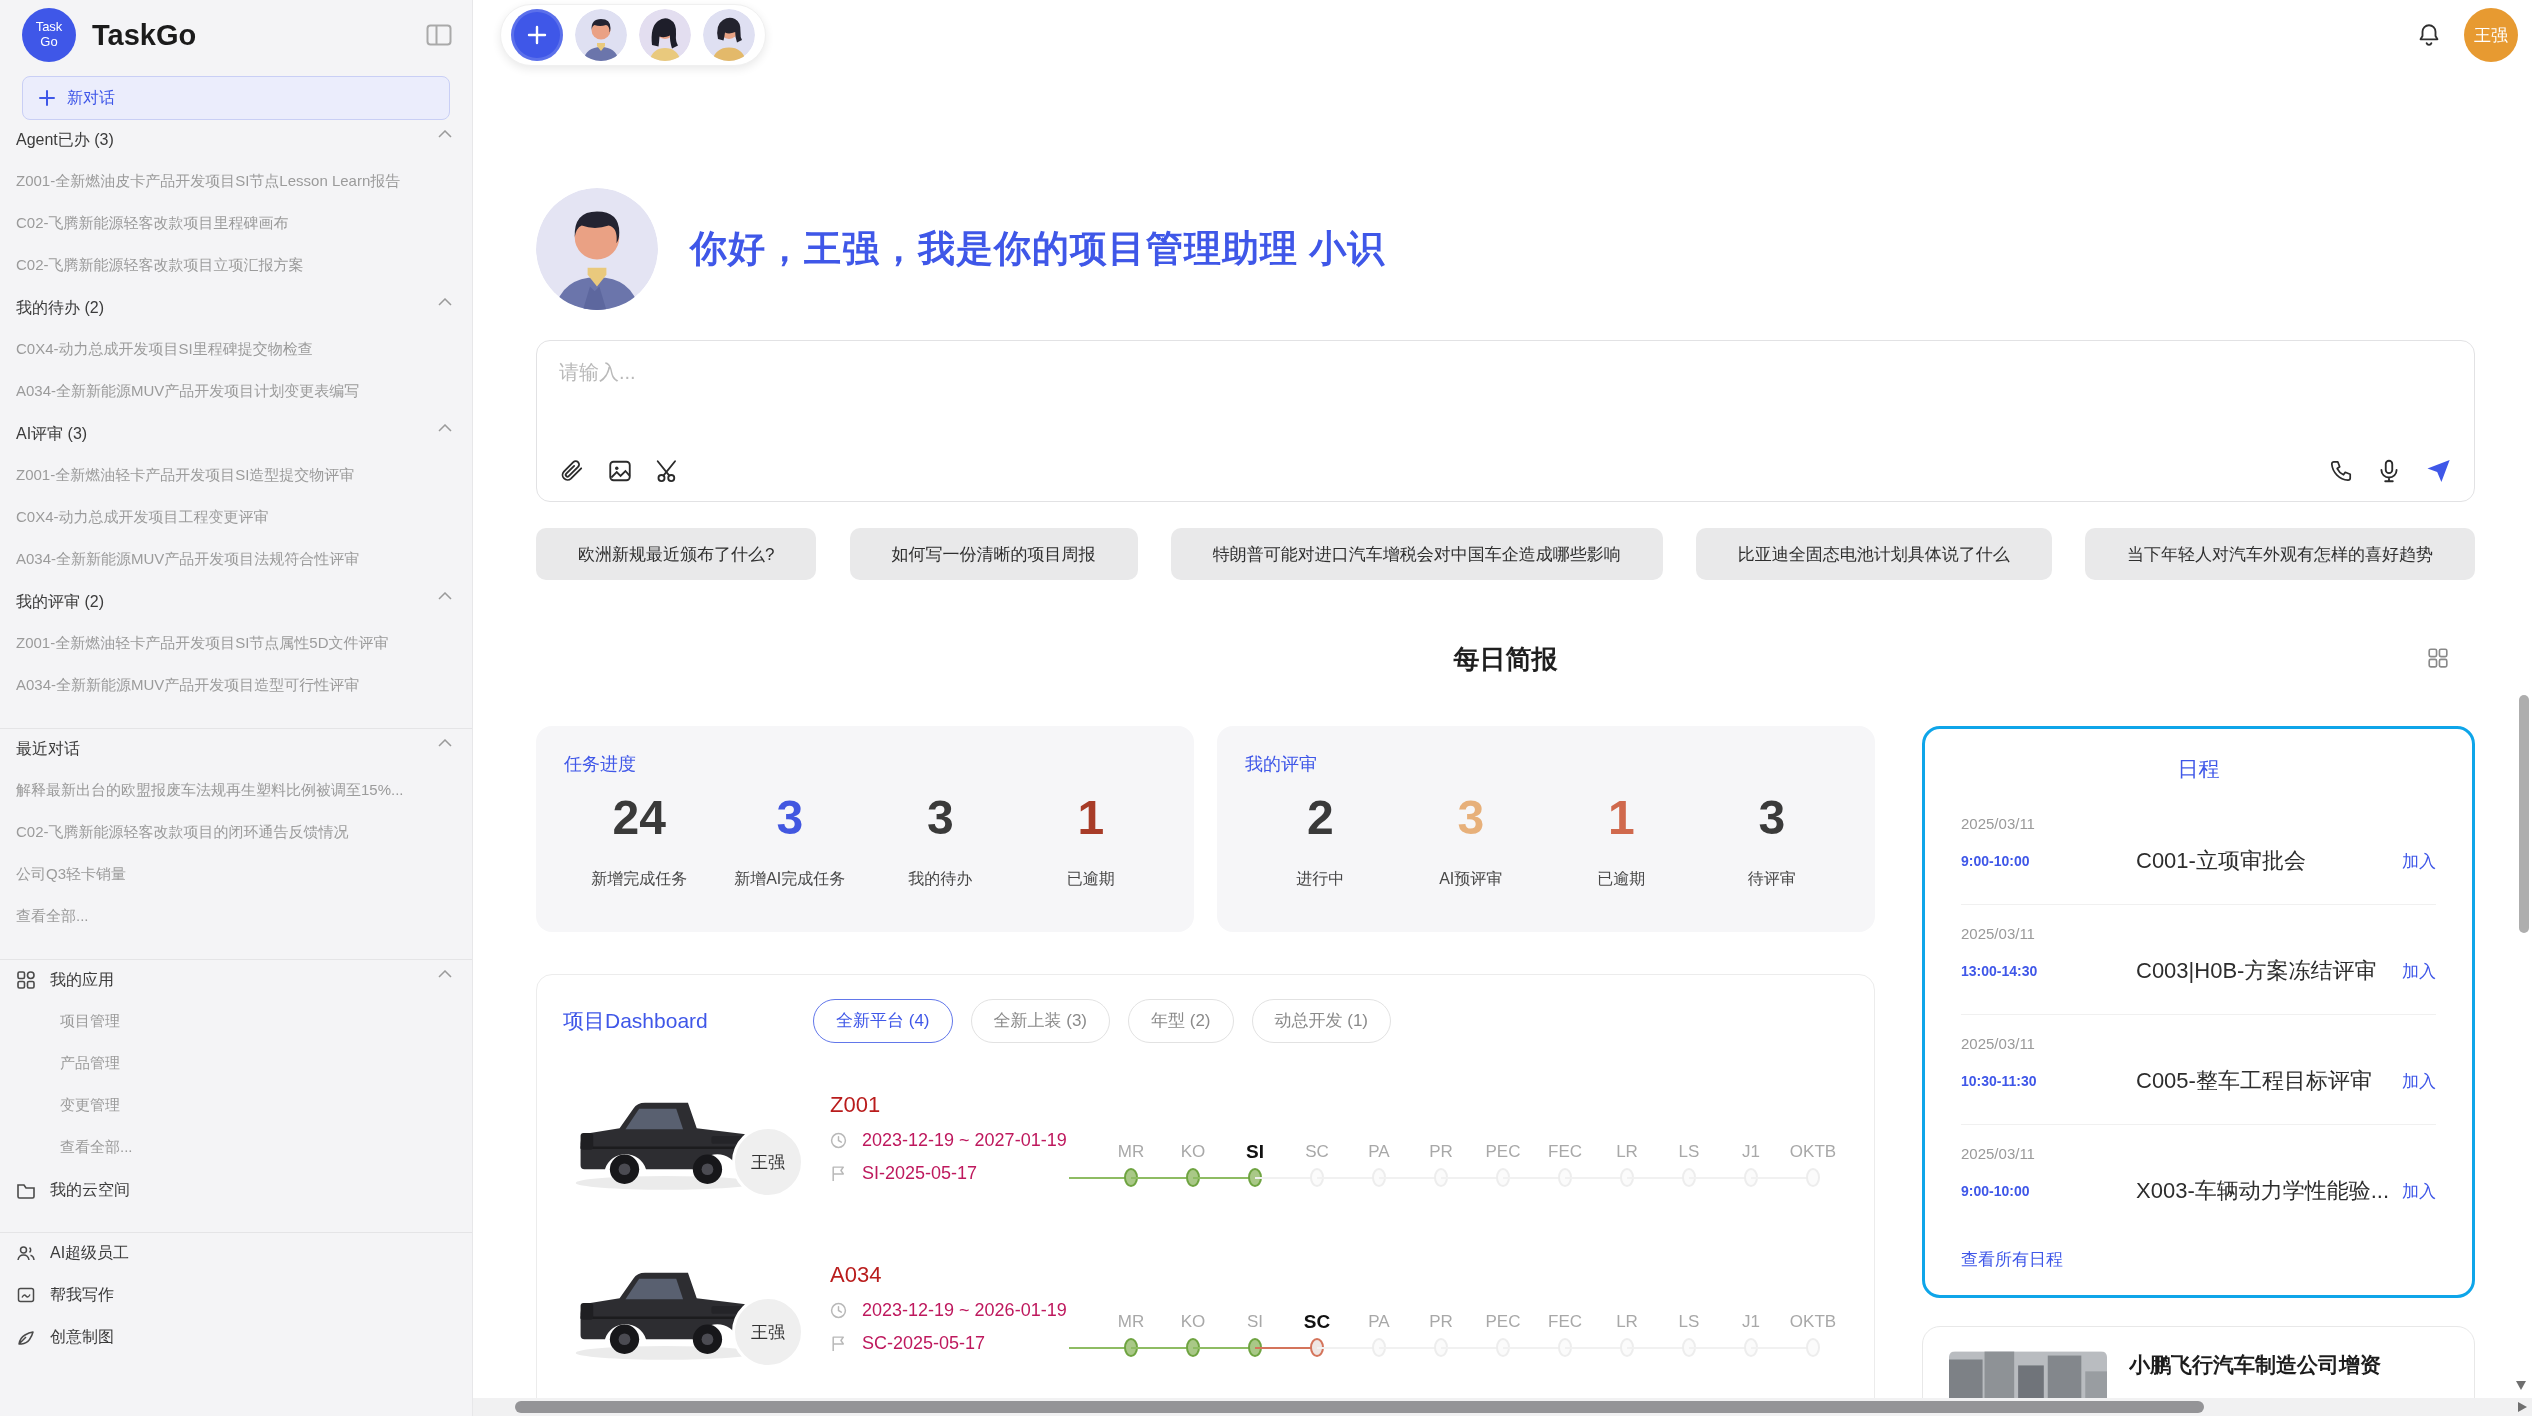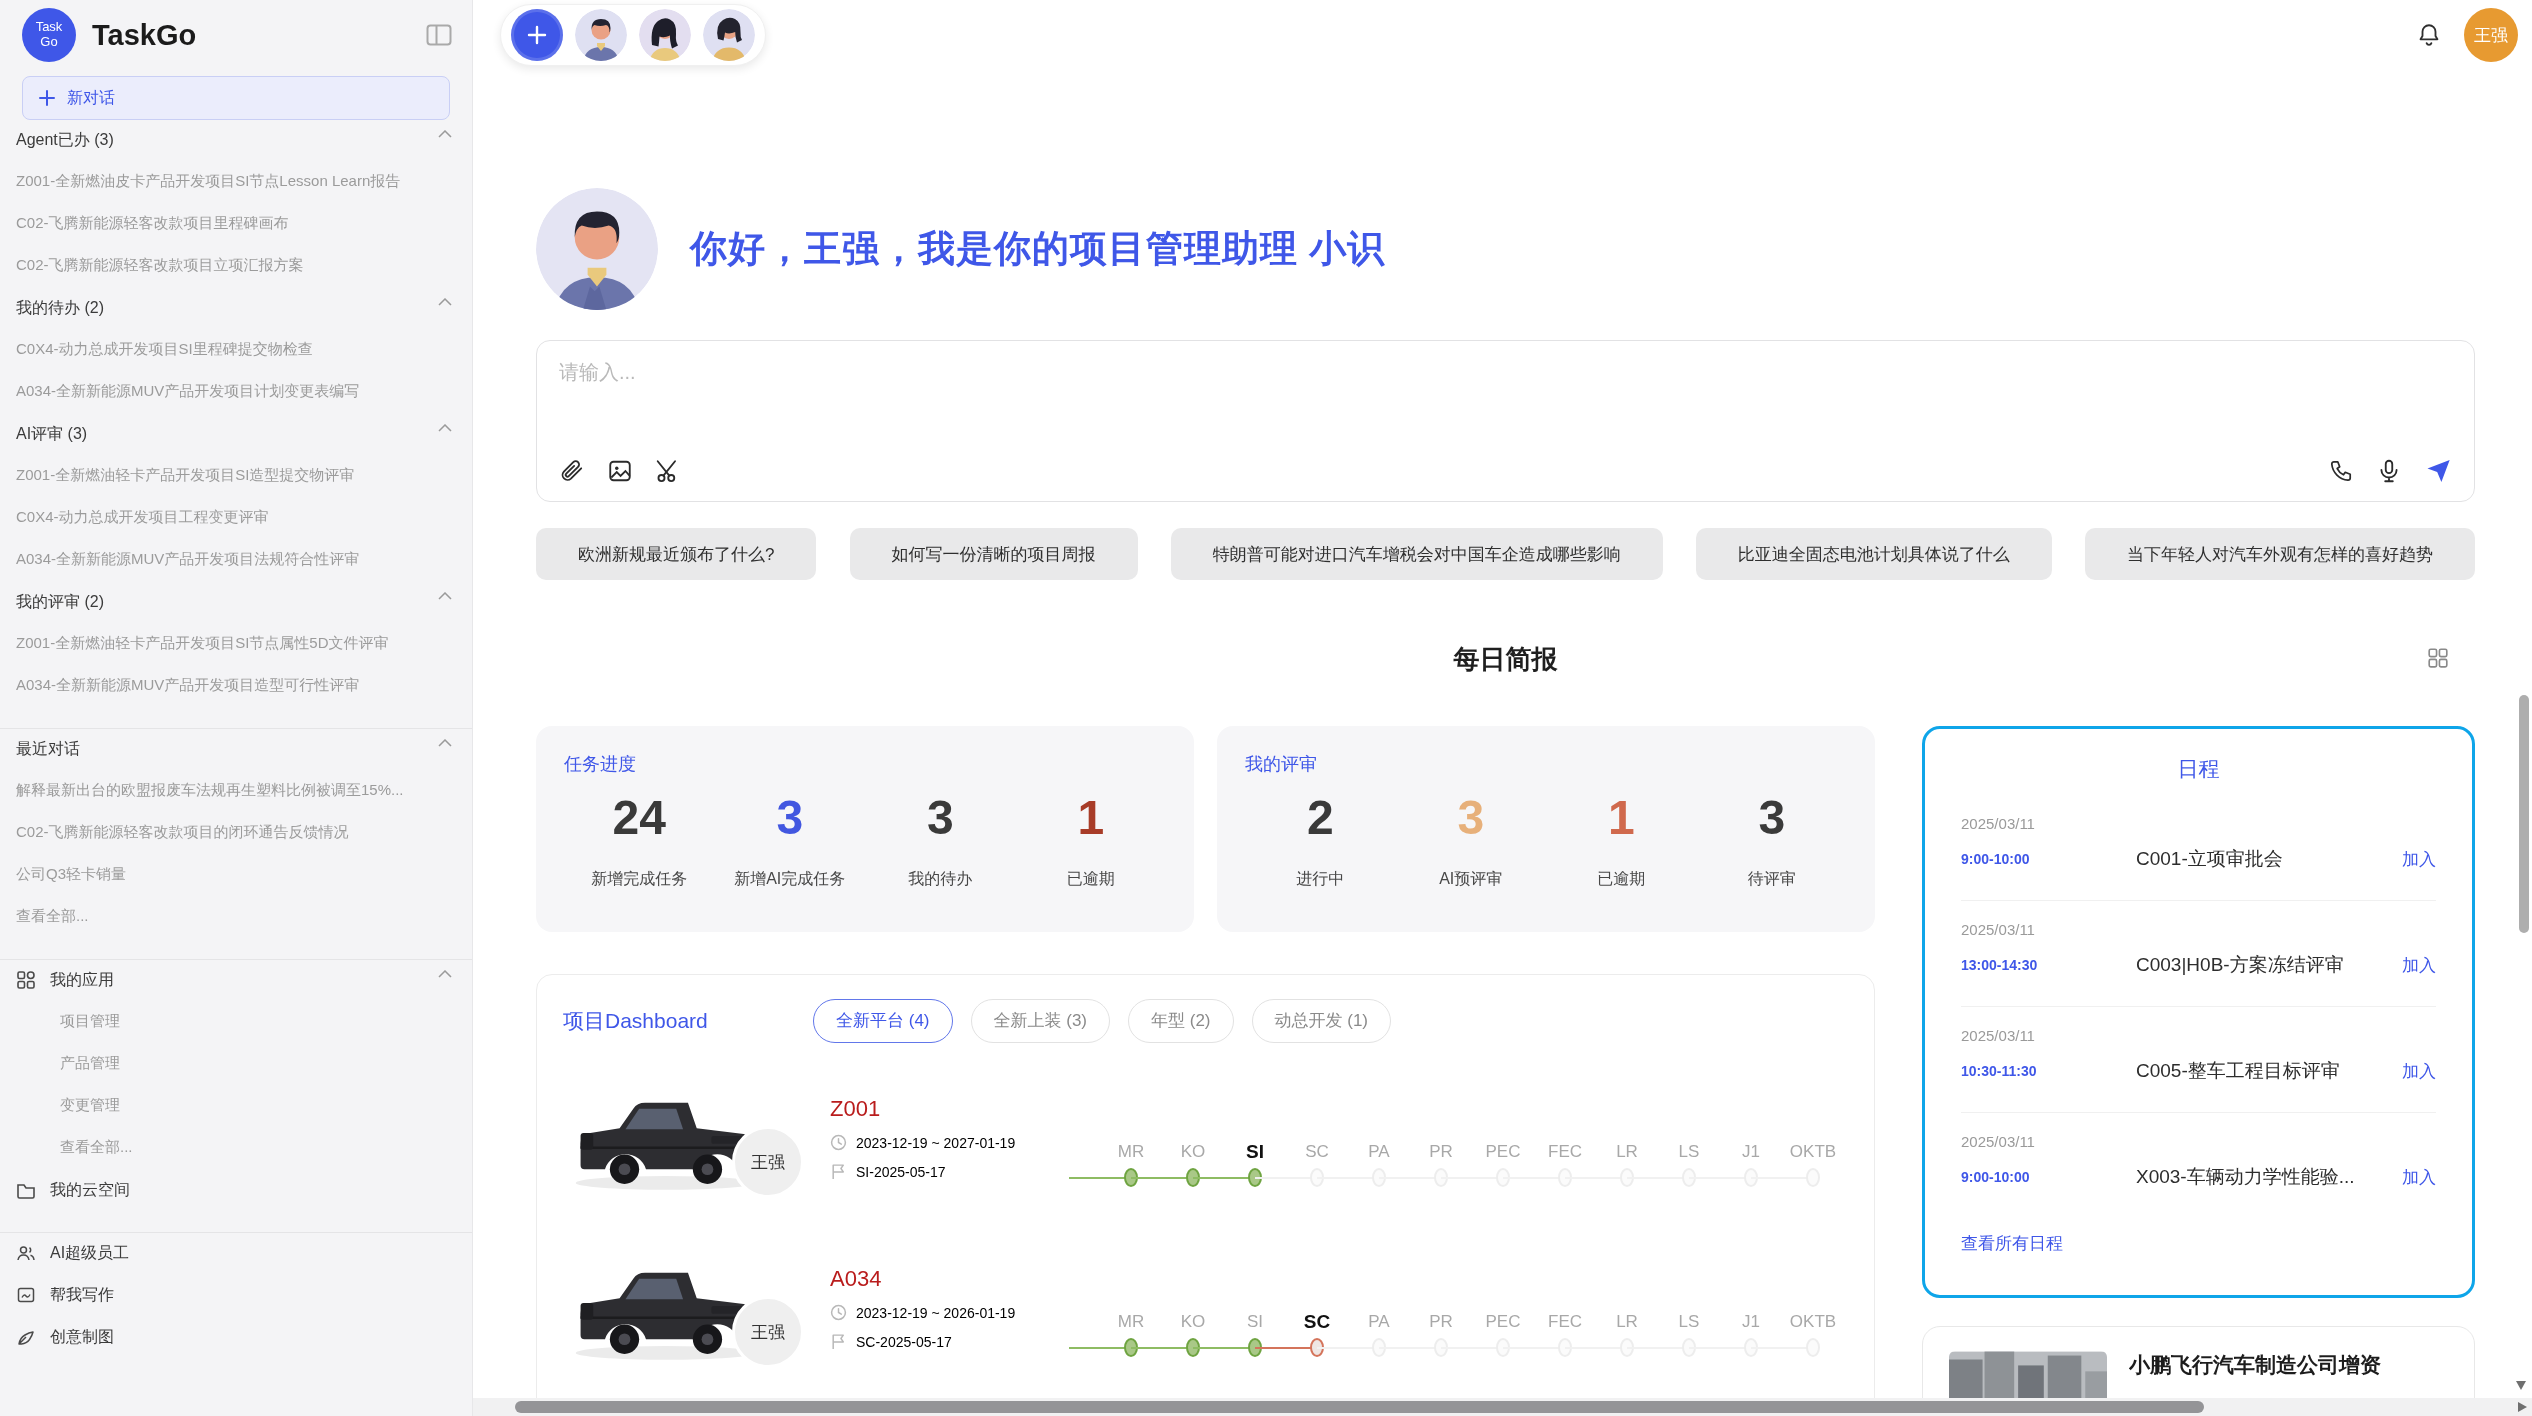--- a/index.html
+++ b/index.html
@@ -72,41 +72,41 @@
   .dash-tabs { display:flex; gap:18px; }
   .tab { height:44px; line-height:42px; padding:0 22px; border-radius:22px; border:1px solid #e2e2e2; background:#fff; color:#8a8a8a; font-size:17px; cursor:pointer; white-space:nowrap; }
   .tab.active { color:#3f57e8; border-color:#6277ea; font-weight:500; }
 
   .proj { display:flex; align-items:center; height:150px; margin-top:20px; }
   .proj:first-of-type { margin-top:34px; }
   .proj-img { width:205px; height:118px; flex-shrink:0; }
   .owner { width:72px; height:72px; border-radius:50%; background:#efefef; border:3px solid #fff; margin-left:-36px; margin-top:48px; display:flex; align-items:center; justify-content:center; font-size:17px; color:#333; z-index:2; position:relative; flex-shrink:0; }
   .proj-info { margin-left:26px; width:270px; flex-shrink:0; }
   .proj-name { font-size:22px; font-weight:400; color:#b91c1c; }
-  .proj-meta { margin-top:12px; display:flex; align-items:center; gap:9px; font-size:14px; color:#000000; }
+  .proj-meta { margin-top:12px; display:flex; align-items:center; gap:15px; font-size:18px; color:#be185d; }
   .proj-ms { display:flex; flex:1; padding-top:4px;margin-top:48px; }
   .ms { width:62px; text-align:center; position:relative; }
   .ms-label { font-size:17px; color:#a8a8a8; height:30px; line-height:30px; white-space:nowrap; }
   .ms.cur .ms-label { color:#111; font-weight:700; font-size:19px; }
   .ms-track { position:relative; height:24px; }
   .seg { position:absolute; right:50%; top:10px; width:62px; height:2px; background:#f1f1f1; }
   .dot { position:absolute; left:50%; top:1px; margin-left:-7px; width:14px; height:19px; border-radius:50%; background:#fbfbfb; border:2px solid #ededed; }
   .ms.done .seg { background:#8ebc63; }
   .ms.done .dot { background:#a9c887; border-color:#6fa441; }
   .ms.overdue .seg { background:#d4745b; }
   .ms.overdue .dot { background:#efe6e3; border-color:#d4745b; }
 
   .sched-card { border:3px solid #0ea5e9; border-radius:18px; height:572px; padding:26px 36px 14px; background:#fff; }
   .sched-title { text-align:center; font-size:21px; color:#3f57e8; padding-bottom:12px; }
   .sched-item { padding:20px 0 28px; }
   .sched-item + .sched-item { border-top:1px solid #f0f0f0; }
   .sched-date { font-size:15px; color:#9a9a9a; }
   .sched-row { margin-top:14px; display:flex; align-items:center; }
   .sched-time { width:175px; flex-shrink:0; font-size:14px; font-weight:700; color:#3f57e8; }
-  .sched-name { flex:1; font-size:19px; color:#2d2d2d; white-space:nowrap; overflow:hidden; text-overflow:ellipsis; }
+  .sched-name { flex:1; font-size:22px; color:#2d2d2d; white-space:nowrap; overflow:hidden; text-overflow:ellipsis; }
   .sched-join { font-size:17px; color:#3f57e8; cursor:pointer; margin-left:12px; }
   .sched-all { font-size:17px; color:#3f57e8; padding-top:14px; cursor:pointer; }
 
   .news-card { margin-top:28px; border:1px solid #e8e8e8; border-radius:18px; height:280px; padding:24px 26px; display:flex; gap:22px; cursor:pointer; }
   .news-img { width:158px; height:96px; border-radius:6px; overflow:hidden; flex-shrink:0; }
   .news-body { flex:1; overflow:hidden; }
   .news-title { font-size:21px; font-weight:700; color:#1d1d1d; }
   .news-text { margin-top:18px; font-size:17px; color:#5a5a5a; line-height:1.55; white-space:nowrap; overflow:hidden; }
 
   

